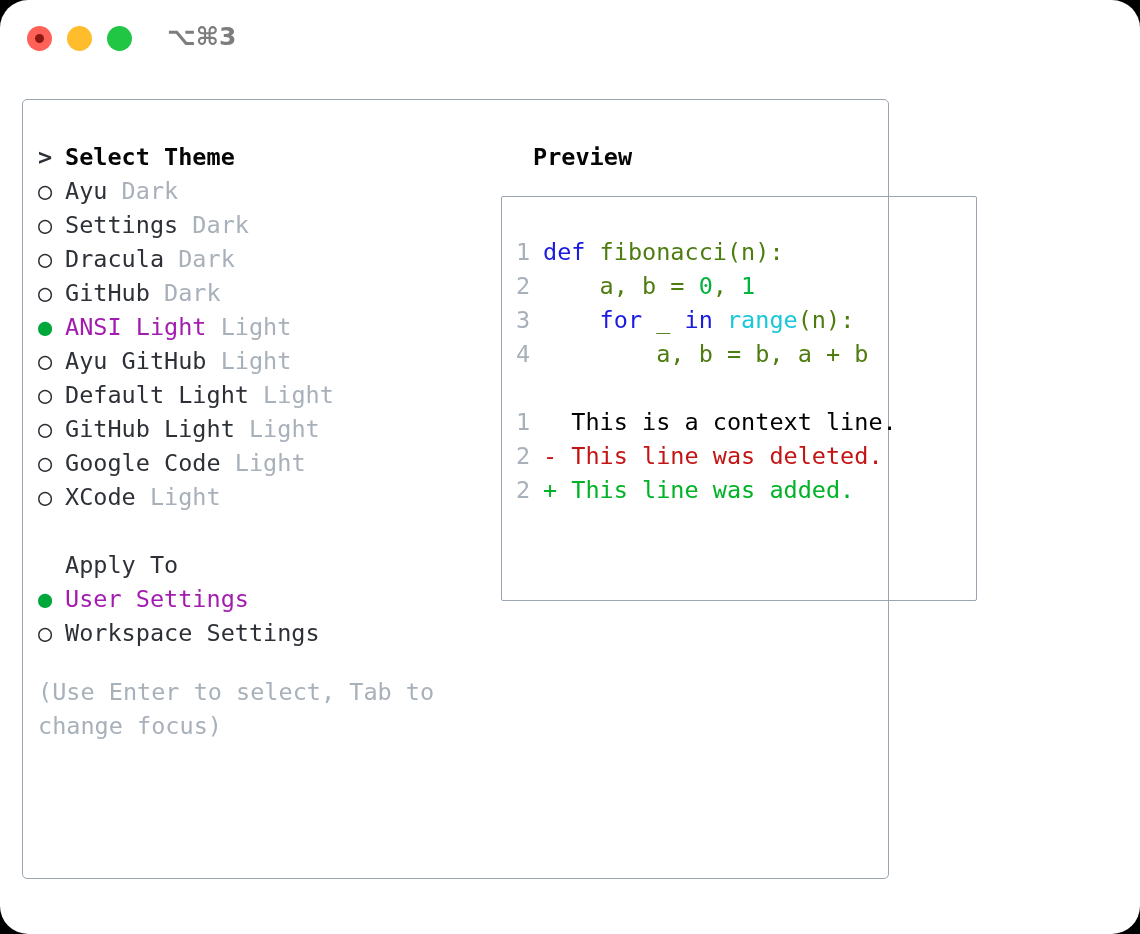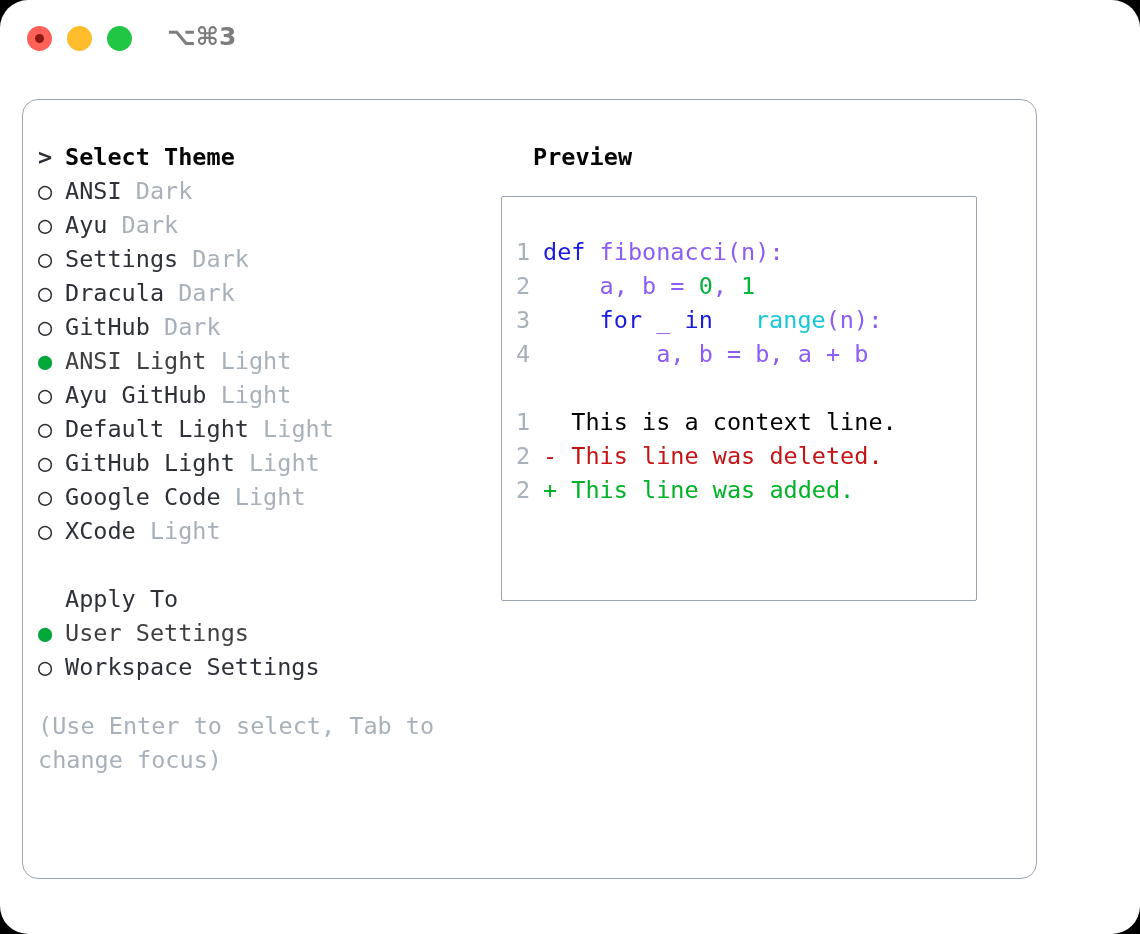--- a/index.html
+++ b/index.html
@@ -62,24 +62,24 @@
     color: #7d7d7d;
     letter-spacing: 0px;
     font-family: "DejaVu Sans", "Liberation Sans", sans-serif;
   }
 
   
   #panel {
     position: absolute;
     left: 22px;
     top: 99px;
-    width: 1015px;
+    width: 867px;
     height: 780px;
     border: 1px solid #9aa5b1;
-    border-radius: 16px;
+    border-radius: 5px;
     box-sizing: border-box;
     background: #ffffff;
   }
 
   
   #left-col {
     position: absolute;
     left: 15px;
     top: 40px;
     width: 440px;
@@ -95,21 +95,21 @@
     display: inline-block;
     width: 27px;
     text-align: left;
     color: #2d3137;
   }
   .marker.sel { color: #00a83c; }
   .row.header {
     font-weight: bold;
     color: #050505;
   }
-  .row.selected .label { color: #404040; }
+  .row.selected .label { color: #a21caf; }
   .suffix { color: #a8b0ba; }
   .spacer-row { height: 34px; }
   #hint {
     margin-top: 25px;
     font-size: 23.5px;
     line-height: 34px;
     color: #a8b0ba;
     width: 410px;
   }
 
@@ -149,22 +149,22 @@
     color: #222222;
   }
   .ln {
     display: inline-block;
     width: 27px;
     color: #a8b0ba;
     text-align: left;
   }
   .kw   { color: #1a1ae0; margin-top: 40px; }
   .num  { color: #00b33c; }
-  .bi   { color: #18c8d8; margin-left: 28px; }
-  .plain{ color: #8b5cf6; }
+  .bi   { color: #18c8d8; }
+  .plain{ color: #4d7c0f; }
   .gap  { height: 34px; }
   .diff-ctx { color: #000000; }
   .diff-del { color: #c41414; }
   .diff-add { color: #00b326; }
 </style>
 </head>
 <body>
 
 <div id="window">
 
@@ -177,21 +177,20 @@
 
   <div id="panel">
 
     <div id="left-col">
 
       <div class="row header">
         <span class="marker">&gt;</span><span>Select Theme</span>
       </div>
 
       <div id="theme-items">
-          <div class="row"><span class="marker">○</span><span class="label">ANSI</span> <span class="suffix"> Dark</span></div>
           <div class="row"><span class="marker">○</span><span class="label">Ayu</span> <span class="suffix"> Dark</span></div>
           <div class="row"><span class="marker">○</span><span class="label">Settings</span> <span class="suffix"> Dark</span></div>
           <div class="row"><span class="marker">○</span><span class="label">Dracula</span> <span class="suffix"> Dark</span></div>
           <div class="row"><span class="marker">○</span><span class="label">GitHub</span> <span class="suffix"> Dark</span></div>
           <div class="row selected"><span class="marker sel">●</span><span class="label">ANSI Light</span> <span class="suffix"> Light</span></div>
           <div class="row"><span class="marker">○</span><span class="label">Ayu GitHub</span> <span class="suffix"> Light</span></div>
           <div class="row"><span class="marker">○</span><span class="label">Default Light</span> <span class="suffix"> Light</span></div>
           <div class="row"><span class="marker">○</span><span class="label">GitHub Light</span> <span class="suffix"> Light</span></div>
           <div class="row"><span class="marker">○</span><span class="label">Google Code</span> <span class="suffix"> Light</span></div>
           <div class="row"><span class="marker">○</span><span class="label">XCode</span> <span class="suffix"> Light</span></div>

